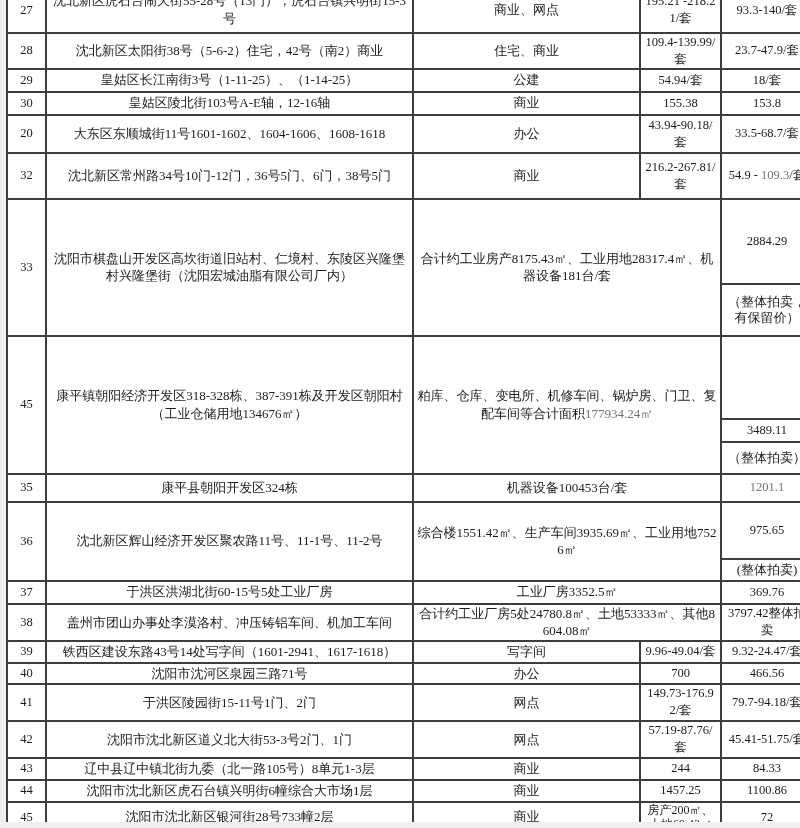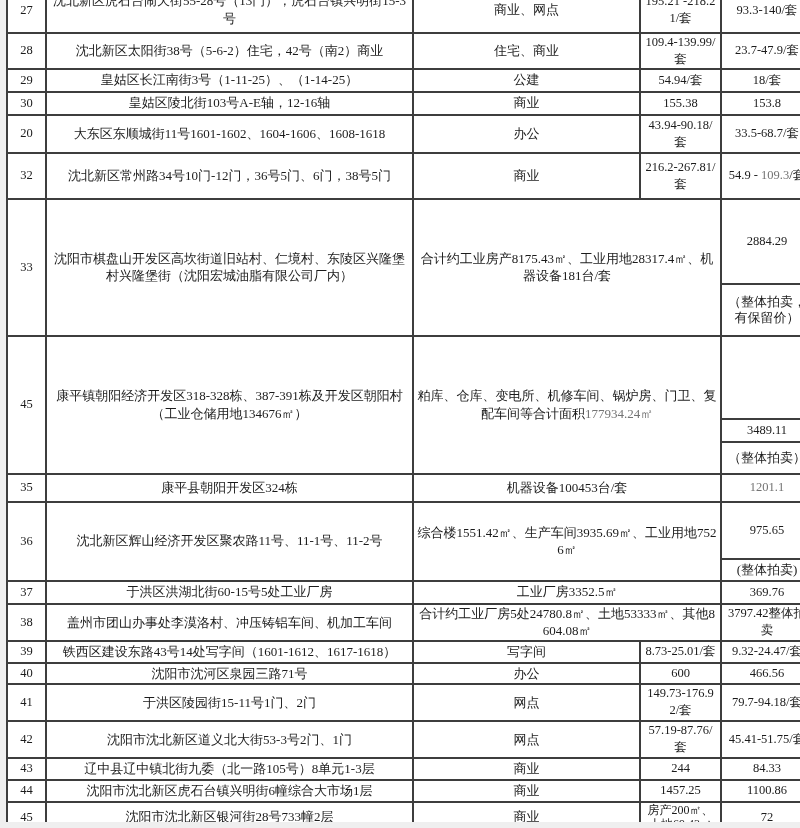--- a/index.html
+++ b/index.html
@@ -147,31 +147,31 @@
 
   <tr style="height:37px;">
     <td class="no">38</td>
     <td>盖州市团山办事处李漠洛村、冲压铸铝车间、机加工车间</td>
     <td colspan="2">合计约工业厂房5处24780.8㎡、土地53333㎡、其他8604.08㎡</td>
     <td class="num">3797.42整体拍卖</td>
   </tr>
 
   <tr style="height:22px;">
     <td class="no">39</td>
-    <td>铁西区建设东路43号14处写字间（1601-1612、1617-1618）</td>
+    <td>铁西区建设东路43号14处写字间（1601-2941、1617-1618）</td>
     <td>写字间</td>
-    <td class="num nowrap">8.73-25.01/套</td>
+    <td class="num nowrap">9.96-49.04/套</td>
     <td class="num nowrap">9.32-24.47/套</td>
   </tr>
 
   <tr style="height:21px;">
     <td class="no">40</td>
     <td>沈阳市沈河区泉园三路71号</td>
     <td>办公</td>
-    <td class="num">600</td>
+    <td class="num">700</td>
     <td class="num">466.56</td>
   </tr>
 
   <tr style="height:37px;">
     <td class="no">41</td>
     <td>于洪区陵园街15-11号1门、2门</td>
     <td>网点</td>
     <td class="num">149.73-176.92/套</td>
     <td class="num">79.7-94.18/套</td>
   </tr>

